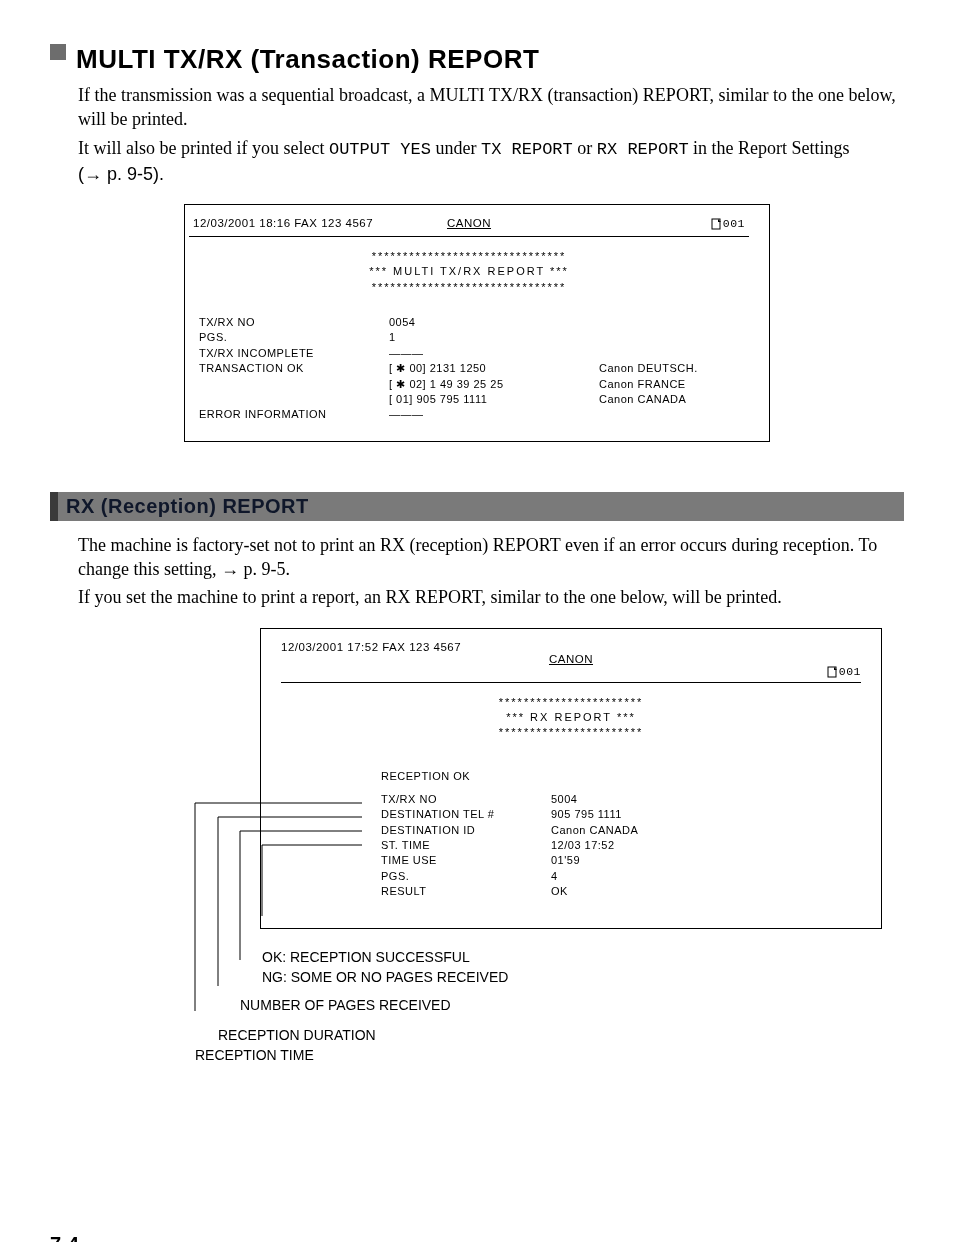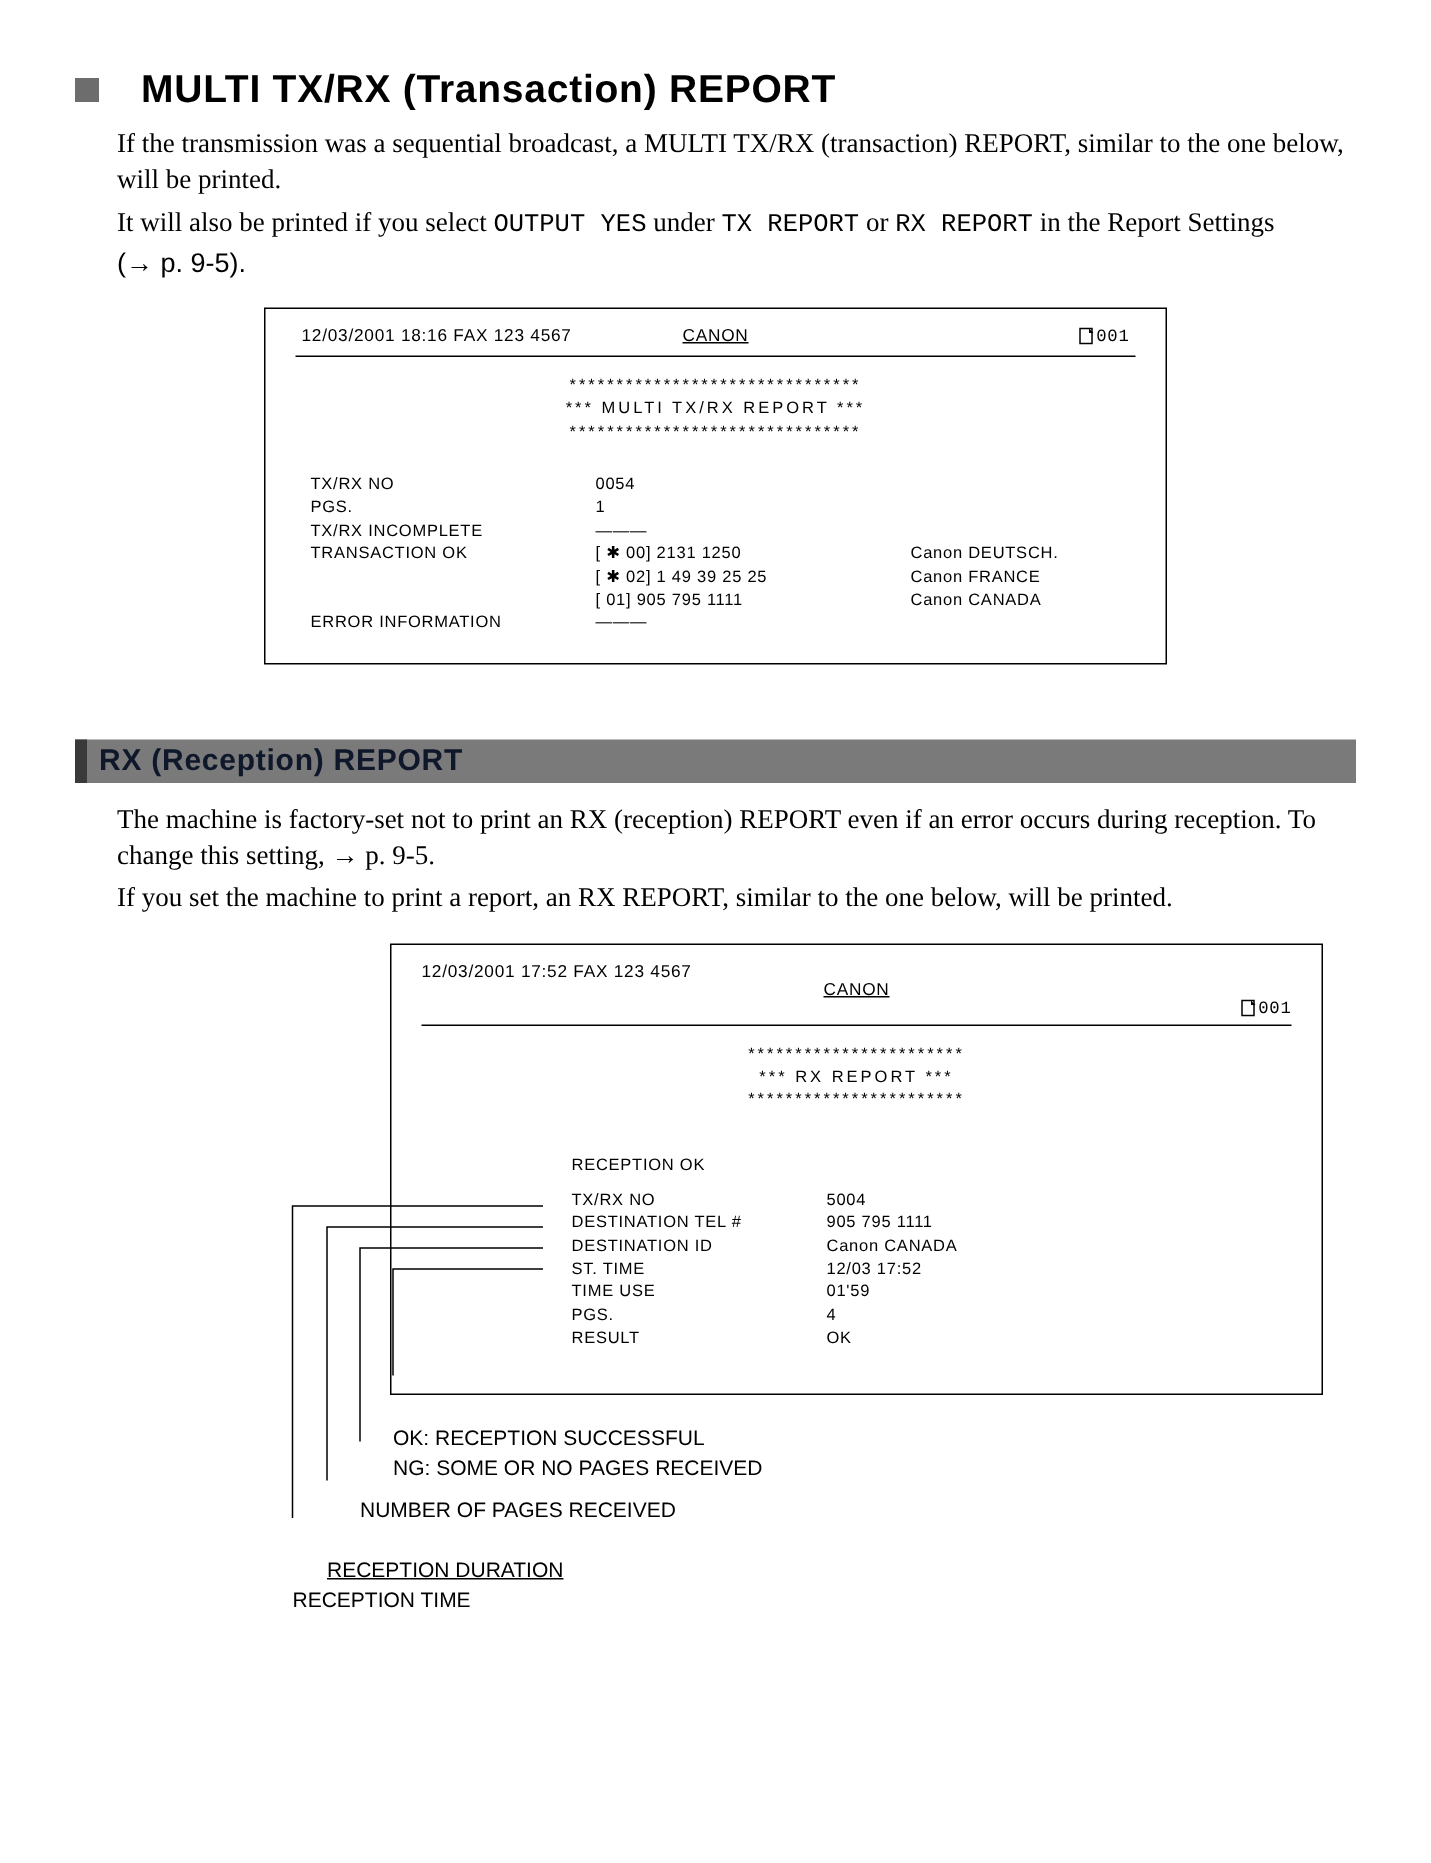--- a/index.html
+++ b/index.html
@@ -10,22 +10,22 @@
     box-sizing: border-box;
     color: #000;
   }
   .section-title-1 {
     font-family: Arial, sans-serif;
     font-weight: 900;
     font-size: 26px;
     margin: 4px 0 8px 0;
     letter-spacing: 0.5px;
     display: flex;
-    align-items: center;
-    gap: 28px;
+    align-items: flex-start;
+    gap: 10px;
   }
   .sq-bullet {
     width: 16px;
     height: 16px;
     background: #6d6d6d;
     display: inline-block;
     flex-shrink: 0;
   }
   .body-text {
     font-size: 18px;
@@ -36,21 +36,21 @@
   .mono-inline {
     font-family: "Courier New", monospace;
     font-size: 17px;
   }
   .arrow {
     font-family: Arial, sans-serif;
   }
   .report-box {
     border: 1px solid #000;
     margin: 18px auto 10px auto;
-    padding: 12px 20px 18px 20px;
+    padding: 12px 20px 18px 4px;
     font-family: Arial, sans-serif;
     font-size: 11.5px;
     letter-spacing: 0.5px;
   }
   .report-box .hdr-row {
     display: flex;
     justify-content: space-between;
     padding: 0 4px 2px 4px;
   }
   .hdr-center { text-align: center; flex: 1; text-decoration: underline; }
@@ -244,18 +244,18 @@
         <div>RESULT</div>
         <div>OK</div>
       </div>
     </div>
   </div>
 
   <div class="callouts">
     <div class="callout-line" style="padding-left:112px;">OK:  RECEPTION SUCCESSFUL</div>
     <div class="callout-line" style="padding-left:112px;">NG:  SOME OR NO PAGES RECEIVED</div>
     <div class="callout-line" style="padding-left:90px; margin-top:12px;">NUMBER OF PAGES RECEIVED</div>
-    <div class="callout-line" style="padding-left:68px; margin-top:24px;text-decoration:underline;">RECEPTION DURATION</div>
+    <div class="callout-line" style="padding-left:68px; margin-top:14px;">RECEPTION DURATION</div>
     <div class="callout-line" style="padding-left:45px; margin-top:0;">RECEPTION TIME</div>
   </div>
 </div>
 
 <div class="page-num">7-4</div>
 
 </body></html>

